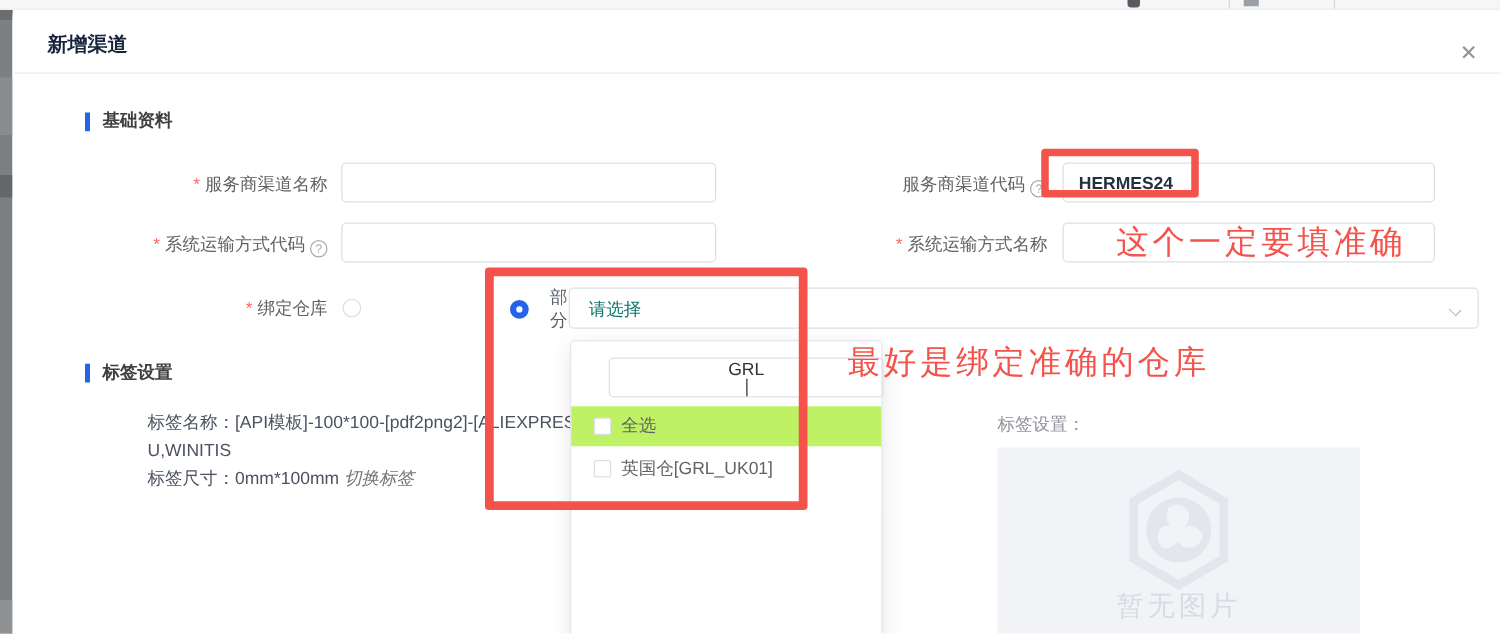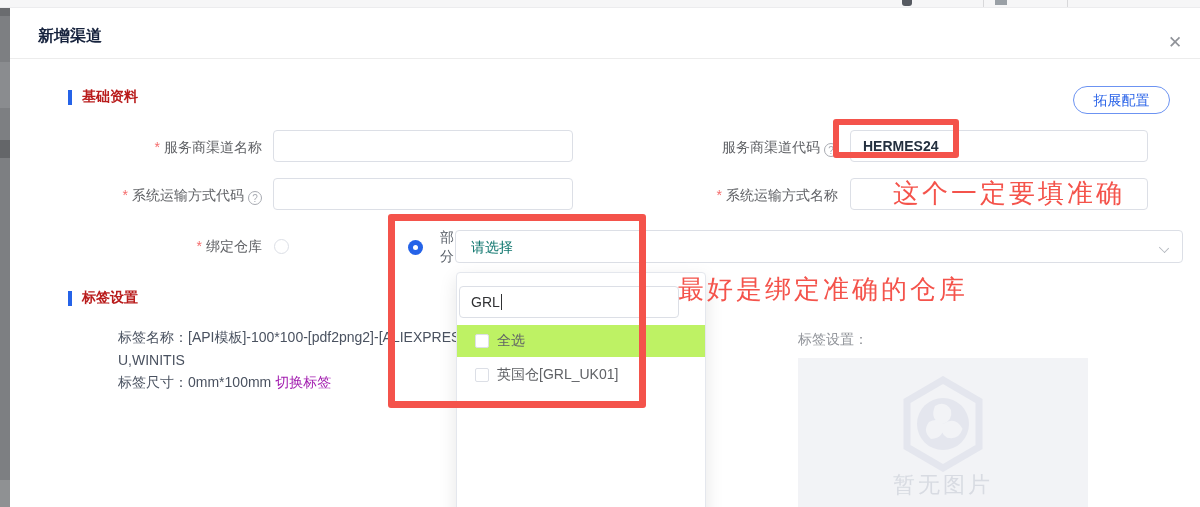--- a/index.html
+++ b/index.html
@@ -18,21 +18,21 @@
   .ls-band { position:absolute; left:0; width:10px; }
 
   
   .modal { position:absolute; left:10px; top:8px; width:1190px; height:499px; background:#fff; border-radius:4px 0 0 0; }
   .modal-title { position:absolute; left:28px; top:18px; font-size:16px; font-weight:bold; color:#17233d; }
   .modal-close { position:absolute; right:14px; top:24px; width:22px; height:22px; line-height:22px; text-align:center; color:#909399; font-size:17px; cursor:pointer; }
   .header-divider { position:absolute; left:0; top:50px; width:1190px; height:1px; background:#ececec; }
 
   .section-head { position:absolute; display:flex; align-items:center; }
   .section-bar { width:4px; height:15px; background:#2563e8; margin-right:10px; }
-  .section-title { font-size:14px; font-weight:bold; color:#b91c1c; }
+  .section-title { font-size:14px; font-weight:bold; color:#404040; }
 
   .expand-btn { position:absolute; left:1063px; top:78px; width:97px; height:28px; border:1px solid #6c93f2; border-radius:14px; background:#fff; color:#2a63e8; font-size:14px; text-align:center; line-height:26px; cursor:pointer; }
 
   .form-label { position:absolute; text-align:right; color:#606266; font-size:14px; line-height:17px; white-space:nowrap; }
   .req { color:#f56c6c; margin-right:4px; }
   .q-icon { display:inline-block; width:14px; height:14px; line-height:13px; border:1px solid #a8abb2; border-radius:50%; color:#a8abb2; font-size:10px; text-align:center; margin-left:4px; vertical-align:-2px; }
 
   .tb-input { position:absolute; height:32px; border:1px solid #dcdfe6; border-radius:4px; background:#fff; padding:0 12px; font-size:14px; color:#1f2d3d; font-family:inherit; outline:none; }
   .code-input { font-weight:bold; color:#24303f; }
 
@@ -44,30 +44,30 @@
   .radio-label { position:absolute; color:#565d66; font-size:14px; line-height:19px; }
   .chev { color:#303133; font-size:12px; }
 
   
   .select-box { position:absolute; left:445px; top:222px; width:728px; height:33px; border:1px solid #dcdfe6; border-radius:4px; background:#fff; }
   .select-ph { position:absolute; left:15px; top:8px; color:#0f766e; font-size:14px; }
   .select-caret { position:absolute; right:14px; top:13px; width:8px; height:8px; border-right:1.5px solid #b4b8bf; border-bottom:1.5px solid #b4b8bf; transform:rotate(45deg) scaleY(0.8); }
 
   
   .label-info { position:absolute; left:108px; top:318px; width:580px; line-height:22.5px; color:#4a5260; font-size:14px; overflow-wrap:break-word; word-break:break-all; }
-  .link { color:#a21caf; cursor:pointer; }
+  .link { color:#737373; cursor:pointer;font-style:italic; }
 
   .chosen-label { position:absolute; left:788px; top:323px; color:#909399; font-size:14px; }
   .img-ph { position:absolute; left:788px; top:350px; width:290px; height:149px; background:#f2f3f6; overflow:hidden; }
   .img-ph svg { position:absolute; left:103px; top:18px; }
   .no-img { position:absolute; left:0; top:112px; width:290px; text-align:center; color:#d8dbe2; font-size:22px; letter-spacing:3px; }
 
   
   .dd-panel { position:absolute; left:446px; top:264px; width:250px; height:260px; background:#fff; border:1px solid #e4e7ed; border-radius:4px; box-shadow:0 6px 18px rgba(0,0,0,0.10); z-index:5; }
-  .dd-search { position:absolute; left:2px; top:13px; width:220px; height:32px; border:1px solid #dcdfe6; border-radius:4px; padding:0 11px; display:flex; align-items:center; }
+  .dd-search { position:absolute; left:30px; top:13px; width:220px; height:32px; border:1px solid #dcdfe6; border-radius:4px; padding:0 11px; display:flex; align-items:center;flex-direction:column; }
   .dd-search-text { font-size:14px; color:#303133; }
   .t-cursor { display:inline-block; width:1px; height:16px; background:#303133; margin-left:1px; }
   .dd-row { position:absolute; left:0; width:248px; height:32px; display:flex; align-items:center; padding-left:18px; cursor:pointer; }
   .dd-row.hl { background:#bef264; }
   .cbx { width:14px; height:14px; border:1px solid #dcdfe6; border-radius:2px; background:#fff; margin-right:8px; flex:none; }
   .dd-opt { color:#606266; font-size:14px; }
 
   
   .ann-rect { position:absolute; border-style:solid; border-color:#f4534b; border-radius:3px; z-index:9; pointer-events:none; }
   .ann-text { position:absolute; color:#f4534b; font-size:26px; letter-spacing:3px; white-space:nowrap; z-index:9; pointer-events:none; }
@@ -93,21 +93,20 @@
   <div class="modal">
 
     <div class="modal-title">新增渠道</div>
     <div class="modal-close">✕</div>
     <div class="header-divider"></div>
 
     <div class="section-head" style="left:58px; top:80px;">
       <div class="section-bar"></div>
       <div class="section-title">基础资料</div>
     </div>
-    <div class="expand-btn">拓展配置</div>
 
     <div class="form-label" style="left:50px; top:131px; width:202px;">
       <span class="req">*</span><span>服务商渠道名称</span>
     </div>
     <input class="tb-input" style="left: 263px; top: 122px; width: 300px;" value="">
 
     <div class="form-label" style="left:600px; top:131px; width:228px;">
       <span>服务商渠道代码</span><span class="q-icon">?</span>
     </div>
     <input class="tb-input code-input" style="left: 840px; top: 122px; width: 298px;" value="HERMES24">

